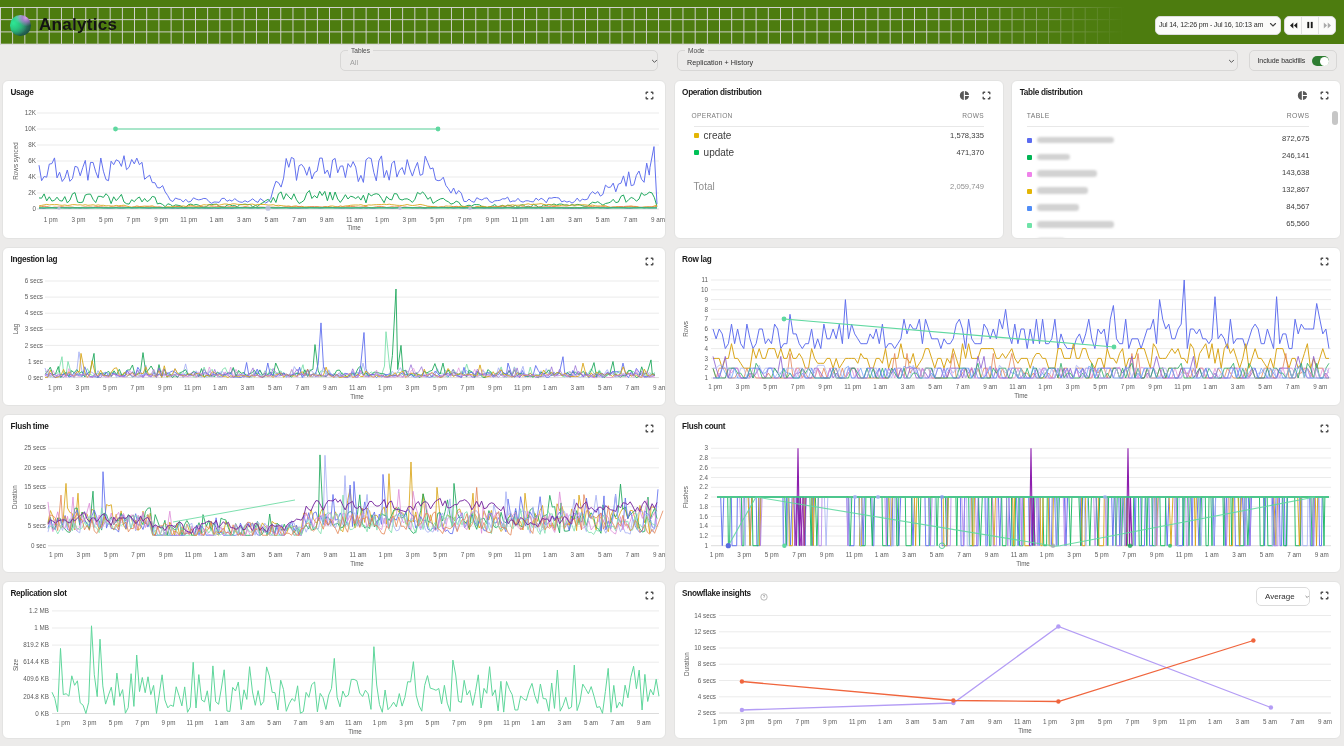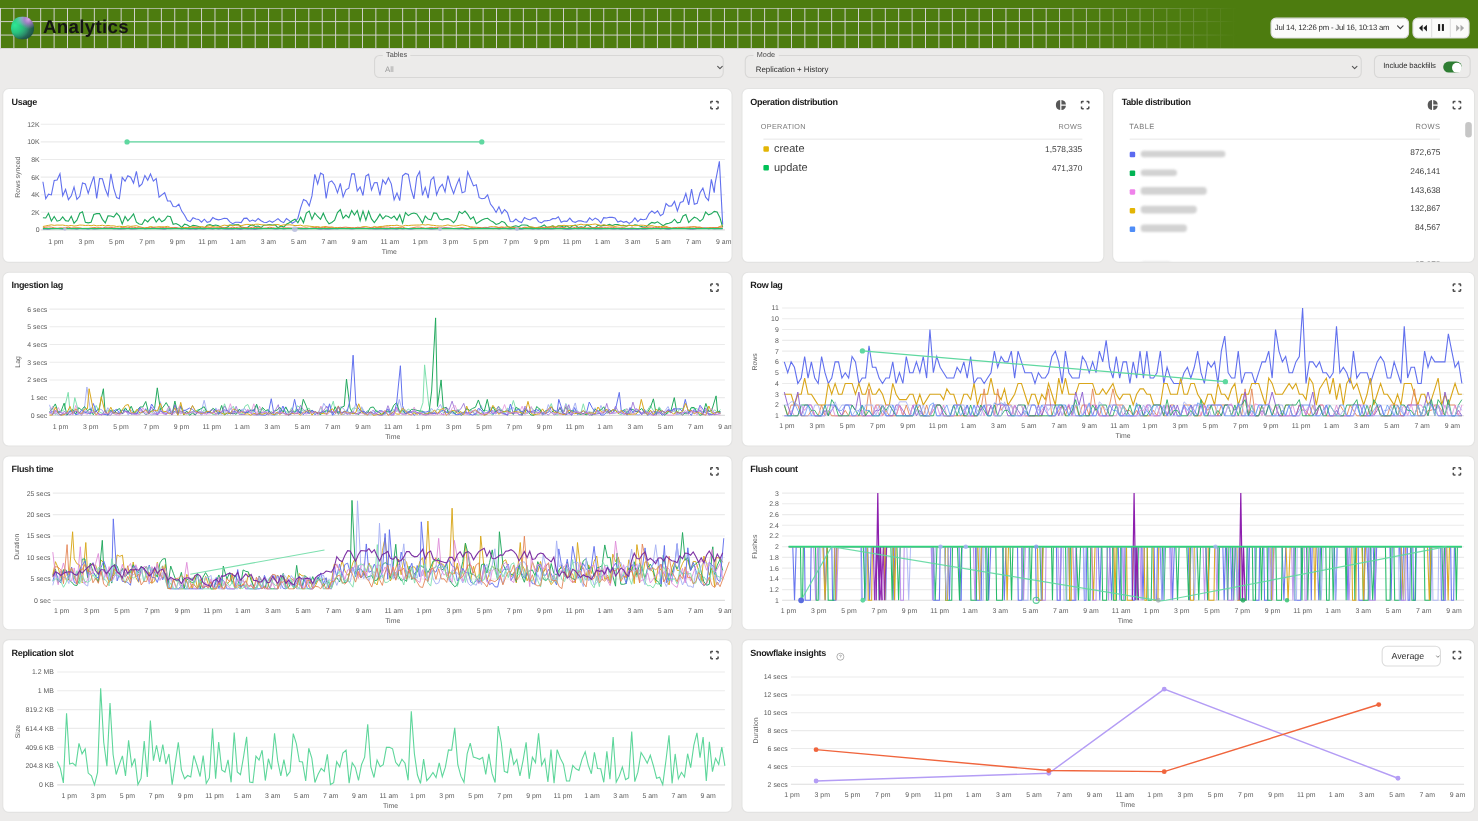--- a/index.html
+++ b/index.html
@@ -181,20 +181,24 @@
     <div class="trow" style="top:47.1px">
       <span class="sq" style="background:#e3b505"></span>
       <span class="tname">create</span>
       <span class="tval">1,578,335</span>
     </div>
     <div class="trow" style="top:63.900000000000006px">
       <span class="sq" style="background:#00c157"></span>
       <span class="tname">update</span>
       <span class="tval">471,370</span>
     </div>
+    <div class="trow" style="top:97.5px">
+      <span class="tname" style="margin-left:0;color:#8e8e8e">Total</span>
+      <span class="tval" style="color:#8e8e8e">2,059,749</span>
+    </div>
   </div>
 <div class="card" style="left:1011.2px;top:80px;width:330.3px;height:158.85px">
     <div class="ctitle">Table distribution</div>
     <svg style="position:absolute;right:32.5px;top:8.5px" width="11" height="11" viewBox="0 0 24 24">
       <path fill="#585858" d="M10.5 2.1 A10 10 0 0 0 10.5 21.9 Z"></path>
       <path fill="#585858" d="M13 2.1 A10 10 0 0 1 21.9 10.7 H13 Z"></path>
       <path fill="#585858" d="M13 21.9 A10 10 0 0 0 21.9 13.2 H13 Z"></path>
     </svg>
     <svg style="position:absolute;right:11.5px;top:9.5px" width="9" height="9" viewBox="0 0 9 9">
       <path d="M1.2 3.2 V1.8 Q1.2 1.2 1.8 1.2 H3.2 M5.8 1.2 H7.2 Q7.8 1.2 7.8 1.8 V3.2 M7.8 5.8 V7.2 Q7.8 7.8 7.2 7.8 H5.8 M3.2 7.8 H1.8 Q1.2 7.8 1.2 7.2 V5.8" stroke="#4e4e4e" stroke-width="1.4" fill="none" stroke-linecap="butt"></path>
@@ -219,20 +223,25 @@
       </div>
       <div class="trow2" style="top:97.80000000000001px">
         <span class="sq" style="background:#e3b505"></span>
         <span class="bar" style="width:51px"></span>
         <span class="tval2">132,867</span>
       </div>
       <div class="trow2" style="top:114.70000000000002px">
         <span class="sq" style="background:#4f8df7"></span>
         <span class="bar" style="width:42px"></span>
         <span class="tval2">84,567</span>
+      </div>
+      <div class="trow2" style="top:131.60000000000002px">
+        <span class="sq" style="background:#6fe3a8"></span>
+        <span class="bar" style="width:77px"></span>
+        <span class="tval2">65,560</span>
       </div>
       <div class="trow2" style="top:148.50000000000003px">
         <span class="sq" style="background:#8b12c4"></span>
         <span class="bar" style="width:28px"></span>
         <span class="tval2">65,073</span>
       </div>
     </div>
     <div class="sbar"></div>
   </div>
 <div class="card" style="left:2px;top:246.85px;width:664.3px;height:158.85px">

